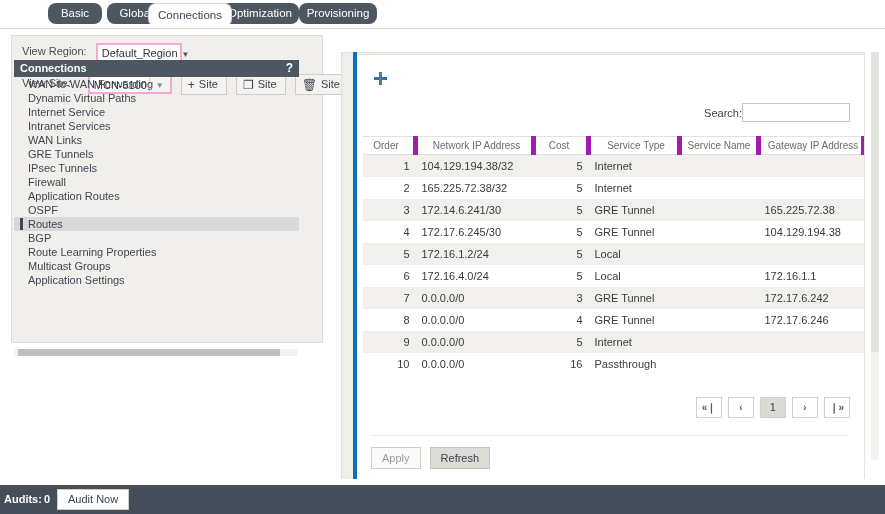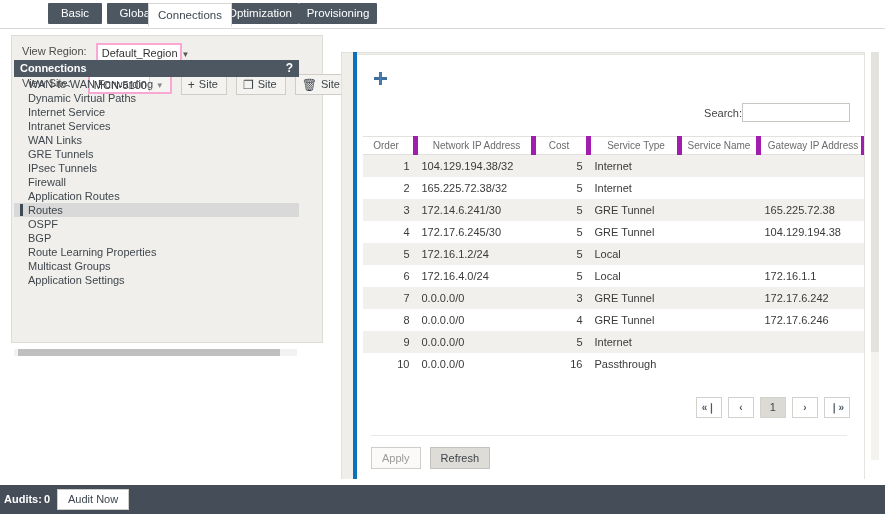--- a/index.html
+++ b/index.html
@@ -29,21 +29,21 @@
     position: absolute;
     top: 3px;
     height: 21px;
     line-height: 21px;
     text-align: center;
     font-size: 11.5px;
     background: #4d5762;
     color: #ffffff;
     cursor: pointer;
     white-space: nowrap;
-    border-radius: 1px;
+    border-radius: 8px;
   }
   .tab.active {
     background: #ffffff;
     color: #3f4750;
     border: 1px solid #d6d6d2;
     border-bottom: 1px solid #ffffff;
     height: 22px;
     line-height: 22px;
     top: 3px;
     z-index: 4;
@@ -441,22 +441,22 @@
 <div class="navlist">
   <div class="navitem"><span class="lbl">WAN-to-WAN Forwarding</span></div>
   <div class="navitem"><span class="lbl">Dynamic Virtual Paths</span></div>
   <div class="navitem"><span class="lbl">Internet Service</span></div>
   <div class="navitem"><span class="lbl">Intranet Services</span></div>
   <div class="navitem"><span class="lbl">WAN Links</span></div>
   <div class="navitem"><span class="lbl">GRE Tunnels</span></div>
   <div class="navitem"><span class="lbl">IPsec Tunnels</span></div>
   <div class="navitem"><span class="lbl">Firewall</span></div>
   <div class="navitem"><span class="lbl">Application Routes</span></div>
+  <div class="navitem"><span class="lbl">OSPF</span></div>
   <div class="navitem selected"><span class="lbl">Routes</span></div>
-  <div class="navitem"><span class="lbl">OSPF</span></div>
   <div class="navitem"><span class="lbl">BGP</span></div>
   <div class="navitem"><span class="lbl">Route Learning Properties</span></div>
   <div class="navitem"><span class="lbl">Multicast Groups</span></div>
   <div class="navitem"><span class="lbl">Application Settings</span></div>
 </div>
 
 <div class="hscroll">
   <div class="thumb"></div>
 </div>
 

